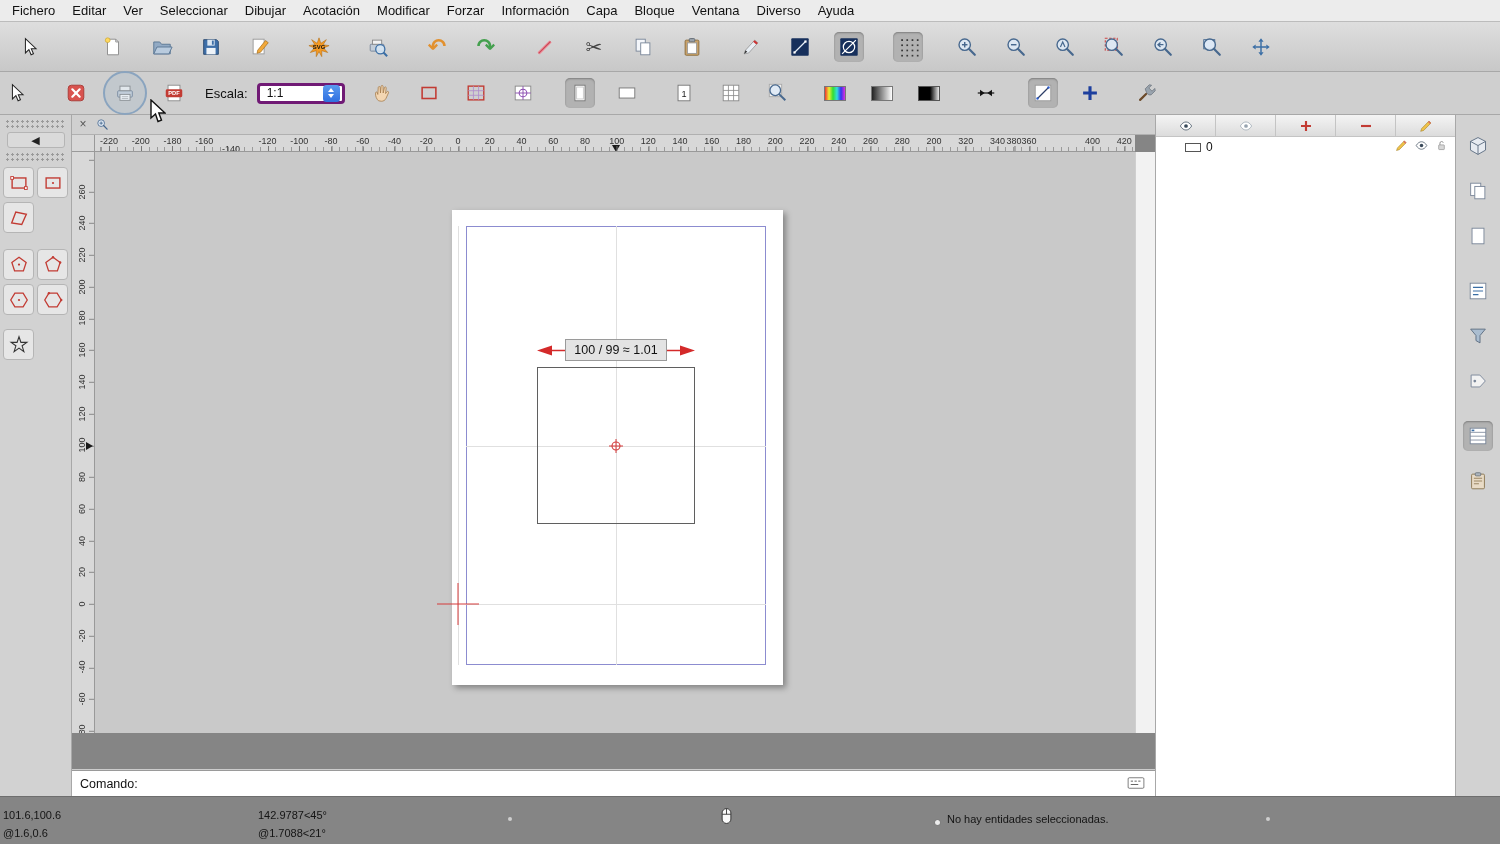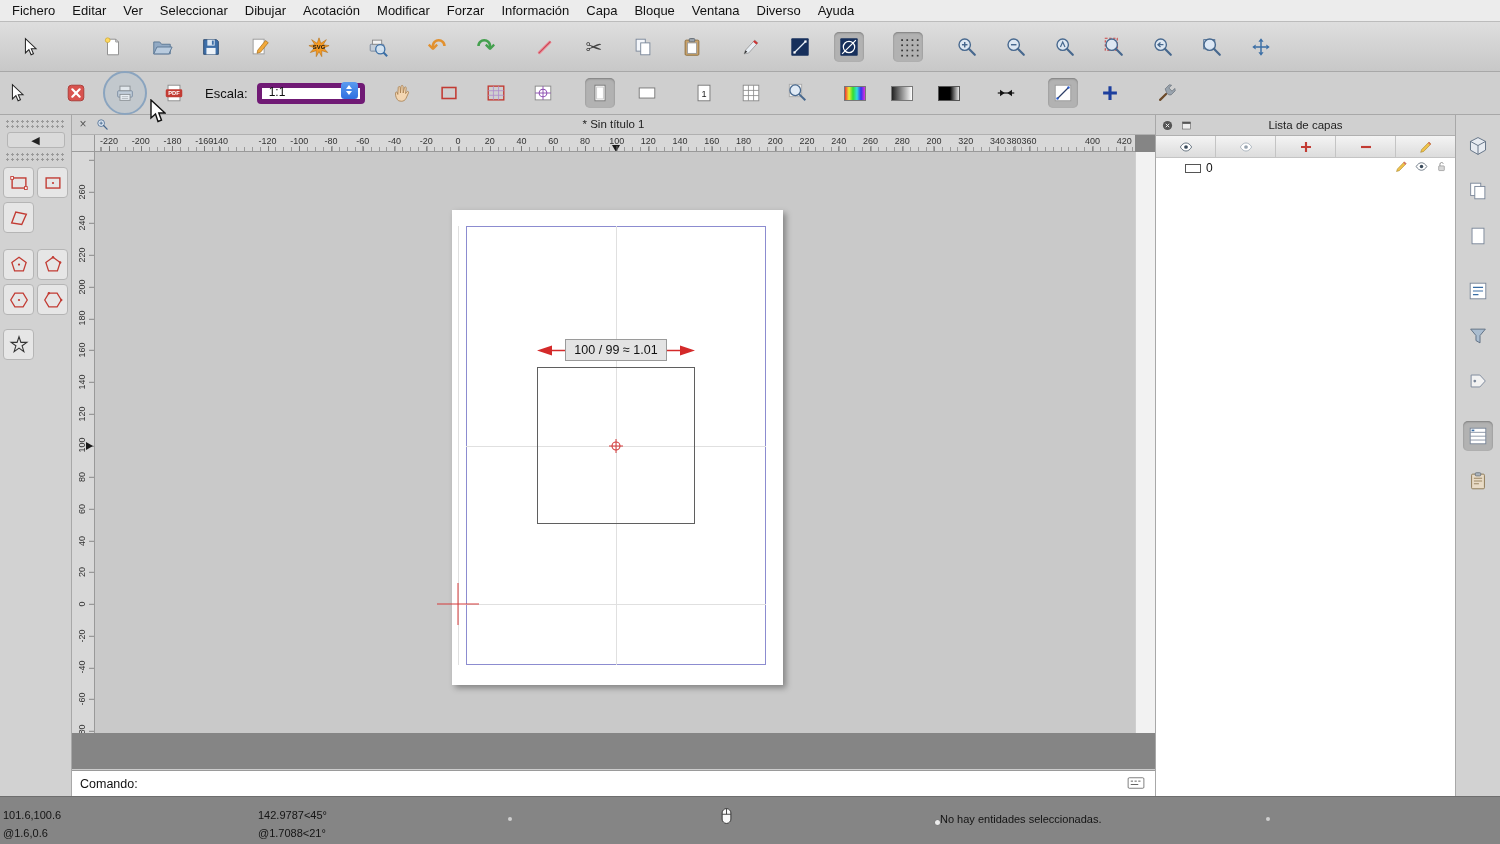--- a/index.html
+++ b/index.html
@@ -15,21 +15,21 @@
 
   
   .toolbar1{position:absolute;left:0;top:22px;width:1500px;height:50px;background:linear-gradient(#dedede,#c8c8c8);border-bottom:1px solid #a8a8a8;display:flex;align-items:center;padding-left:15px;gap:19px;}
   .toolbar2{position:absolute;left:0;top:72px;width:1500px;height:43px;background:#cfcfcf;border-bottom:1px solid #a8a8a8;display:flex;align-items:center;padding-left:2px;}
   .tb2-left{display:flex;align-items:center;gap:19px;}
   .tb2-right{display:flex;align-items:center;gap:17px;margin-left:12px;}
   .tbtn{width:30px;height:30px;flex:0 0 auto;border:none;background:transparent;border-radius:5px;display:flex;align-items:center;justify-content:center;position:relative;cursor:default;}
   .tbtn.pressed{background:#b2b2b2;box-shadow:inset 0 1px 2px rgba(0,0,0,.3);}
   .tbtn.hover-ring::after{content:"";position:absolute;inset:-7px;border:2px solid #8aa4bf;border-radius:50%;background:rgba(140,170,200,.18);}
   .escala-label{margin-left:16px;margin-right:9px;font-size:13px;}
-  .combo{width:108px;height:21px;background:#fff;border:5px solid #701a75;border-radius:4px;display:flex;align-items:flex-end;}
+  .combo{width:88px;height:21px;background:#fff;border:3px solid #701a75;border-radius:4px;display:flex;align-items:center;}
   .combo-value{flex:1;padding-left:7px;font-size:12px;}
   .combo-stepper{width:17px;height:17px;margin-right:2px;border-radius:3.5px;background:linear-gradient(#5a9bf0,#2f6fe0);display:flex;flex-direction:column;align-items:center;justify-content:center;}
   .combo-stepper i{display:block;width:0;height:0;border-left:3.5px solid transparent;border-right:3.5px solid transparent;}
   .combo-stepper .cup{border-bottom:4px solid #fff;margin-bottom:2px;}
   .combo-stepper .cdn{border-top:4px solid #fff;}
   .dotgrid-ic{width:21px;height:21px;display:inline-block;background-image:radial-gradient(#3a3a3a 1.1px,transparent 1.25px);background-size:5.2px 5.2px;background-position:1.5px 1.5px;}
   .spec-ic{width:22px;height:15px;display:inline-block;border:1px solid #777;background:linear-gradient(90deg,#e33,#ee3,#3d3,#3dd,#33e,#d3d);}
   .gray-ic{width:22px;height:15px;display:inline-block;border:1px solid #777;background:linear-gradient(90deg,#222,#fff);}
   .blk-ic{width:22px;height:15px;display:inline-block;border:1px solid #555;background:linear-gradient(90deg,#000 55%,#e8e8e8);}
 
@@ -102,21 +102,21 @@
   .right-strip{position:absolute;left:1455px;top:115px;width:45px;height:681px;background:#d2d2d2;border-left:1px solid #a8a8a8;display:flex;flex-direction:column;align-items:center;padding-top:16px;gap:15px;}
   .rbtn{width:30px;height:30px;flex:0 0 auto;border:none;background:transparent;border-radius:5px;display:flex;align-items:center;justify-content:center;}
   .rbtn.pressed{background:#b2b2b2;box-shadow:inset 0 1px 2px rgba(0,0,0,.3);}
 
   
   .statusbar{position:absolute;left:0;top:796px;width:1500px;height:48px;background:#858585;border-top:1px solid #6e6e6e;font-size:11px;color:#141414;}
   .coords1{position:absolute;left:3px;top:9px;line-height:18px;}
   .coords2{position:absolute;left:258px;top:9px;line-height:18px;}
   .mouse-ic{position:absolute;left:716px;top:5px;}
   .mouse-ic svg{width:21px;height:28px;}
-  .selection{position:absolute;left:935px;top:16px;display:flex;align-items:flex-end;}
+  .selection{position:absolute;left:935px;top:16px;display:flex;align-items:flex-end;gap:7px;}
   .sel-dot{width:5px;height:5px;border-radius:50%;background:#ececec;box-shadow:0 0 1px #555;}
   .grip{position:absolute;top:20px;width:4px;height:4px;border-radius:50%;background:#cfcfcf;}
   .g1{left:508px;}.g2{left:1266px;}
 
   .mouse-cursor{position:absolute;left:146px;top:99px;z-index:99;}
 </style>
 </head>
 <body>
 
 <div class="menubar">
@@ -593,31 +593,30 @@
   <div class="tabbar">
     <span class="tab-close">×</span>
     <span class="tab-zoom icon" id="tabZoom">
         <svg viewBox="0 0 24 24" width="22" height="22">
           <circle cx="9.5" cy="9.5" r="6.2" fill="rgba(222,233,245,.9)" stroke="#47688e" stroke-width="1.5"></circle>
           <line x1="14" y1="14" x2="20.5" y2="20.5" stroke="#47688e" stroke-width="2.4" stroke-linecap="round"></line>
           <line x1="6.5" y1="9.5" x2="12.5" y2="9.5" stroke="#47688e" stroke-width="1.6"></line>
           <line x1="9.5" y1="6.5" x2="9.5" y2="12.5" stroke="#47688e" stroke-width="1.6"></line>
         </svg>
       </span>
-    <span class="tab-title">* Sin título 1</span>
   </div>
   <div class="corner"></div>
   <div class="hruler">
     <span class="hticks"></span>
     <span class="hpointer"></span>
   <span class="hlab" style="left: 13.97px;">-220</span>
       <span class="hlab" style="left: 45.7px;">-200</span>
       <span class="hlab" style="left: 77.43px;">-180</span>
       <span class="hlab" style="left: 109.16px;">-160</span>
-      <span class="hlab" style="left: 124px;">-140</span>
+      <span class="hlab" style="left: 136px; margin-top: 8px;">-140</span>
       <span class="hlab" style="left: 172.62px;">-120</span>
       <span class="hlab" style="left: 204.35px;">-100</span>
       <span class="hlab" style="left: 236.08px;">-80</span>
       <span class="hlab" style="left: 267.81px;">-60</span>
       <span class="hlab" style="left: 299.54px;">-40</span>
       <span class="hlab" style="left: 331.27px;">-20</span>
       <span class="hlab" style="left: 363px;">0</span>
       <span class="hlab" style="left: 394.73px;">20</span>
       <span class="hlab" style="left: 426.46px;">40</span>
       <span class="hlab" style="left: 458.19px;">60</span>
@@ -699,35 +698,20 @@
     <span class="kbd-ic icon">
       <svg width="18" height="14" viewBox="0 0 24 18">
           <rect x="1.5" y="2" width="21" height="14" rx="1.5" fill="#fff" stroke="#555"></rect>
           <path d="M5 6.5 H8 M10 6.5 H13 M15 6.5 H18 M5 11 H15" stroke="#555" stroke-width="1.2"></path>
         </svg>
     </span>
   </div>
 </div>
 
 <div class="layers-panel">
-  <div class="lp-header">
-    <span class="lp-close icon">
-      <svg viewBox="0 0 24 24">
-          <circle cx="12" cy="12" r="8.5" fill="#555"></circle>
-          <path d="M8.8 8.8 L15.2 15.2 M15.2 8.8 L8.8 15.2" stroke="#eee" stroke-width="1.8"></path>
-        </svg>
-    </span>
-    <span class="lp-float icon">
-      <svg viewBox="0 0 24 24">
-          <rect x="4.5" y="5.5" width="15" height="13" fill="#eee" stroke="#555"></rect>
-          <rect x="4.5" y="5.5" width="15" height="3.5" fill="#555"></rect>
-        </svg>
-    </span>
-    <span class="lp-title">Lista de capas</span>
-  </div>
   <div class="lp-toolbar">
       <div class="lp-cell">
         <span class="icon">
           <svg viewBox="0 0 24 24" width="22" height="22">
             <path d="M3.5 12 C6 7.8 9 6 12 6 C15 6 18 7.8 20.5 12 C18 16.2 15 18 12 18 C9 18 6 16.2 3.5 12 Z" fill="#fff" stroke="#3a4a5a" stroke-width="1.1"></path>
             <circle cx="12" cy="12" r="2.8" fill="#3a4a5a"></circle>
           </svg>
         </span>
       </div>
       <div class="lp-cell">

